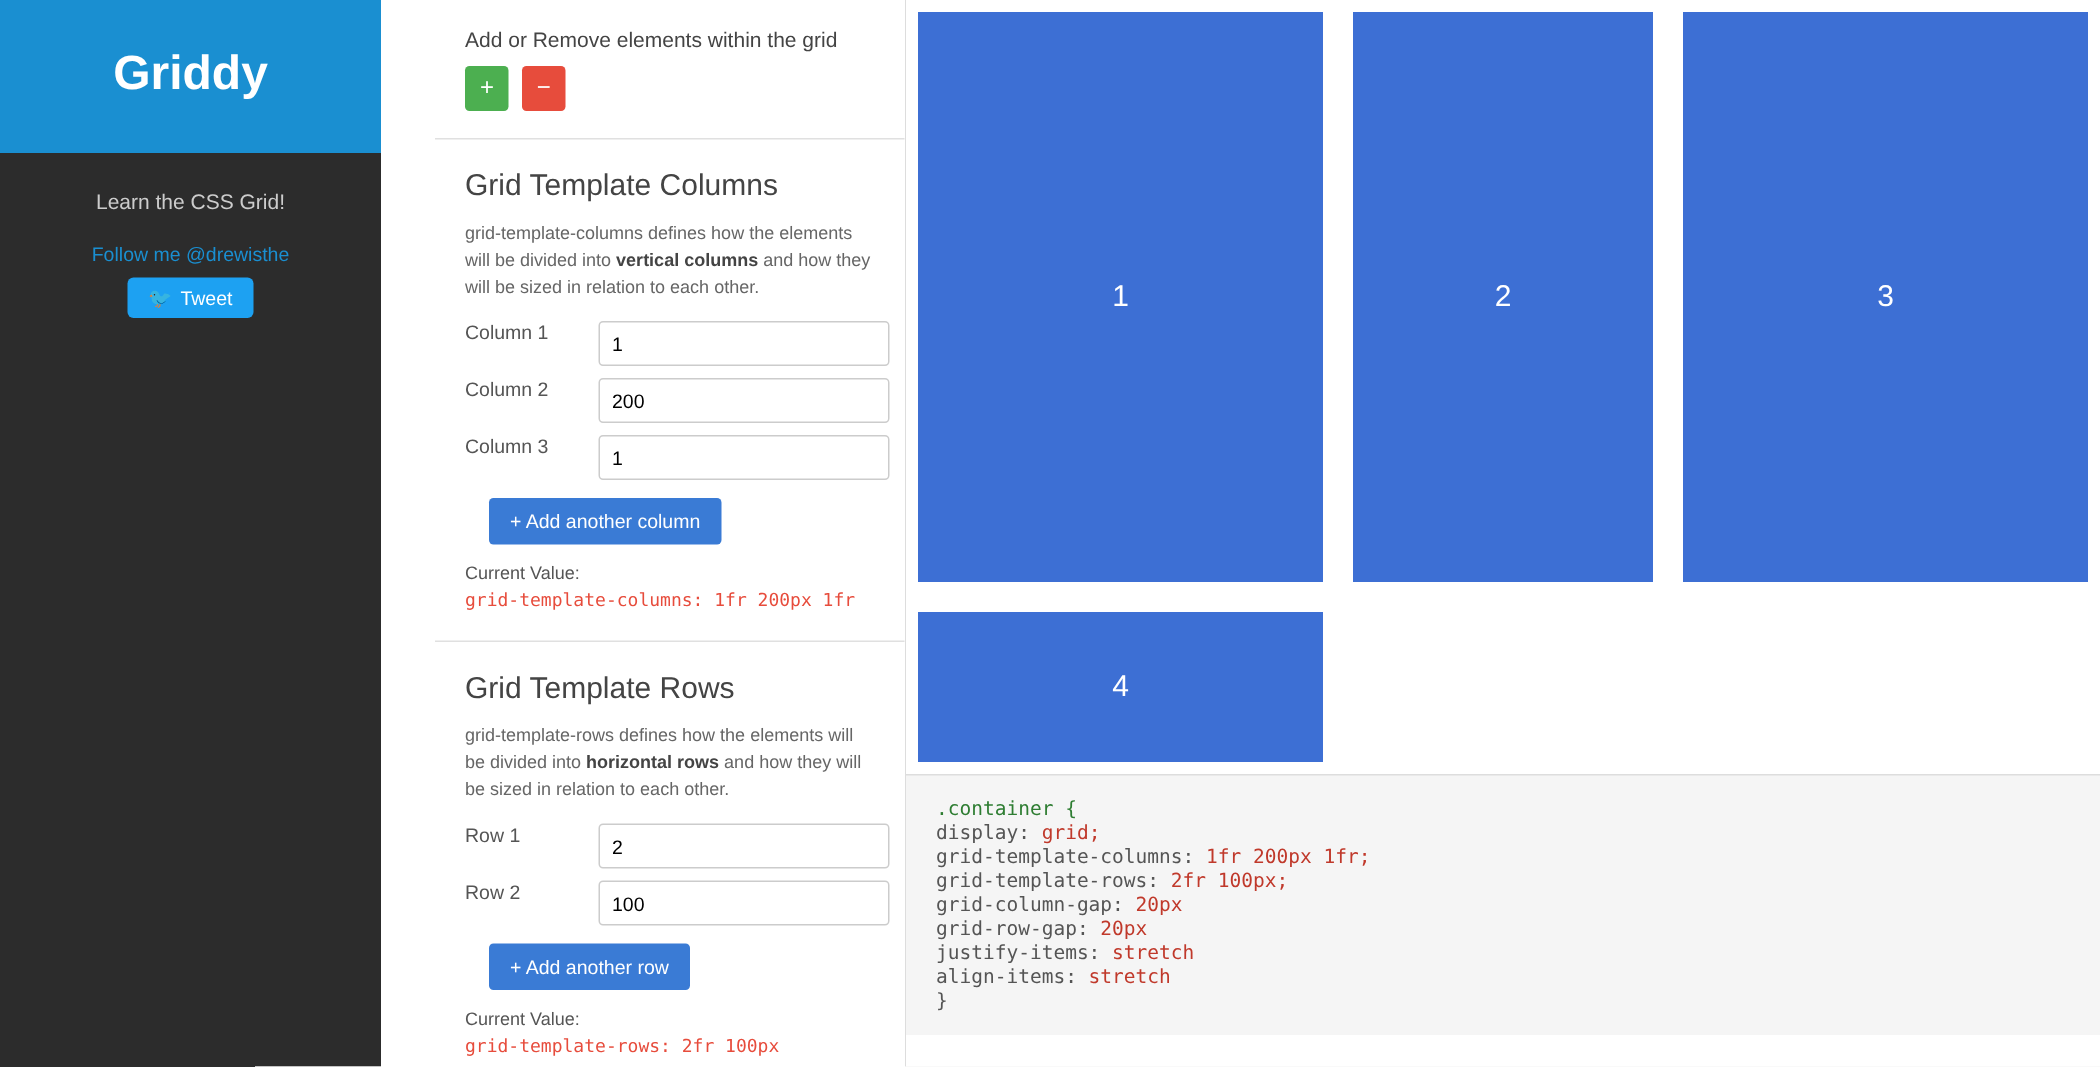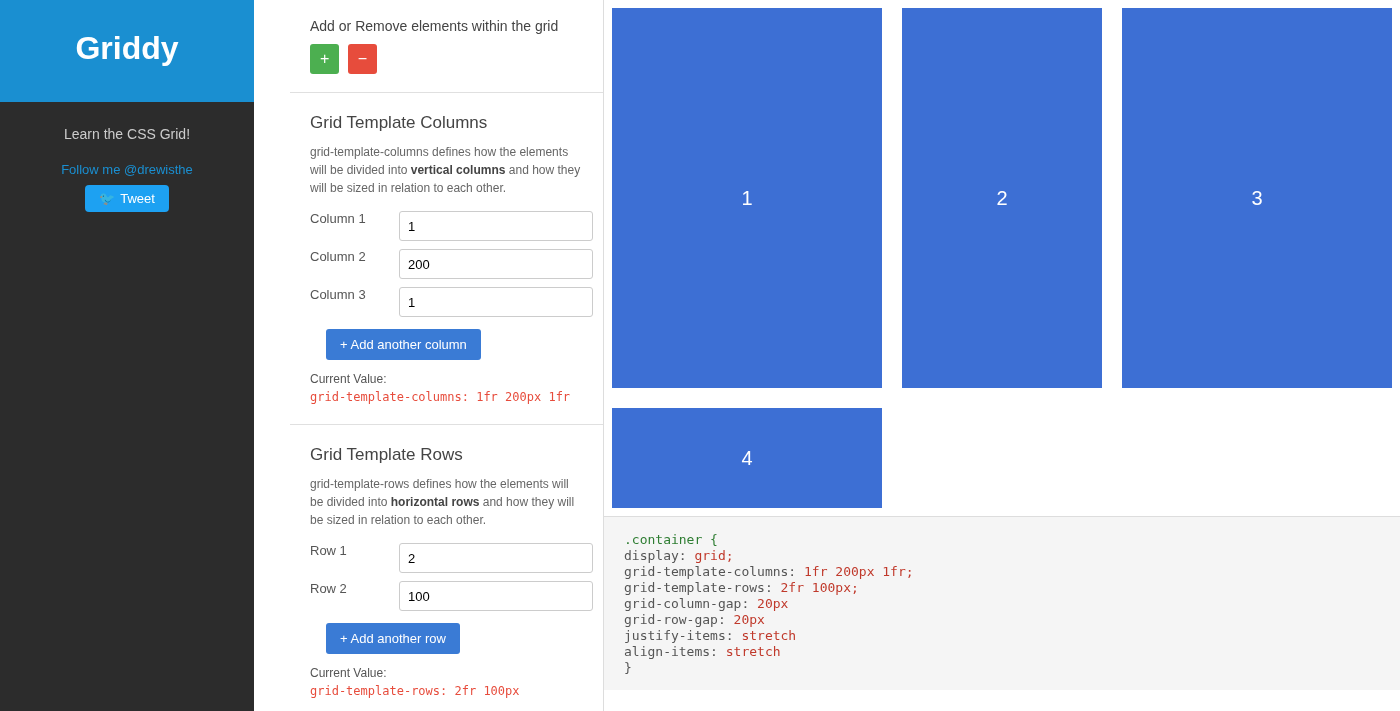--- a/index.html
+++ b/index.html
@@ -64,21 +64,21 @@
     }
     #controls::-webkit-scrollbar { width: 8px; }
     #controls::-webkit-scrollbar-track { background: #f0f0f0; }
     #controls::-webkit-scrollbar-thumb { background: #bbb; }
 
     .section {
       padding: 20px 20px;
       border-bottom: 1px solid #e0e0e0;
     }
     .section-title {
-      font-size: 17px;
+      font-size: 20px;
       font-weight: normal;
       color: #444;
       margin-bottom: 10px;
     }
     .section-desc {
       font-size: 12px;
       color: #666;
       line-height: 1.5;
       margin-bottom: 14px;
     }

